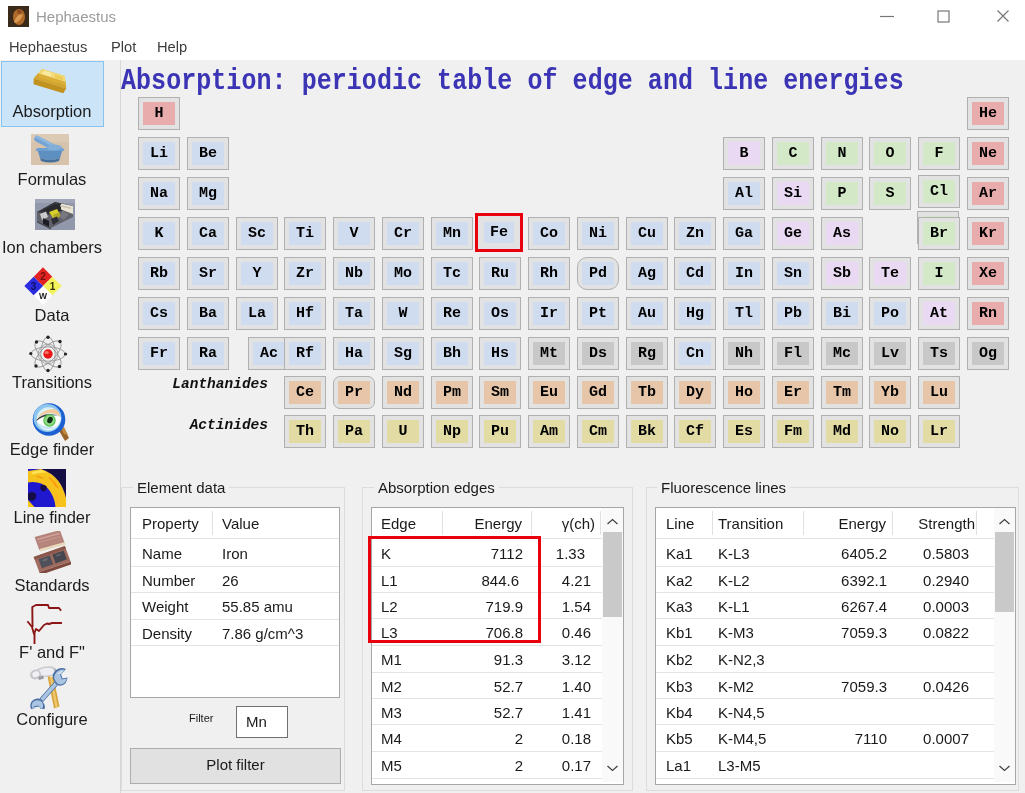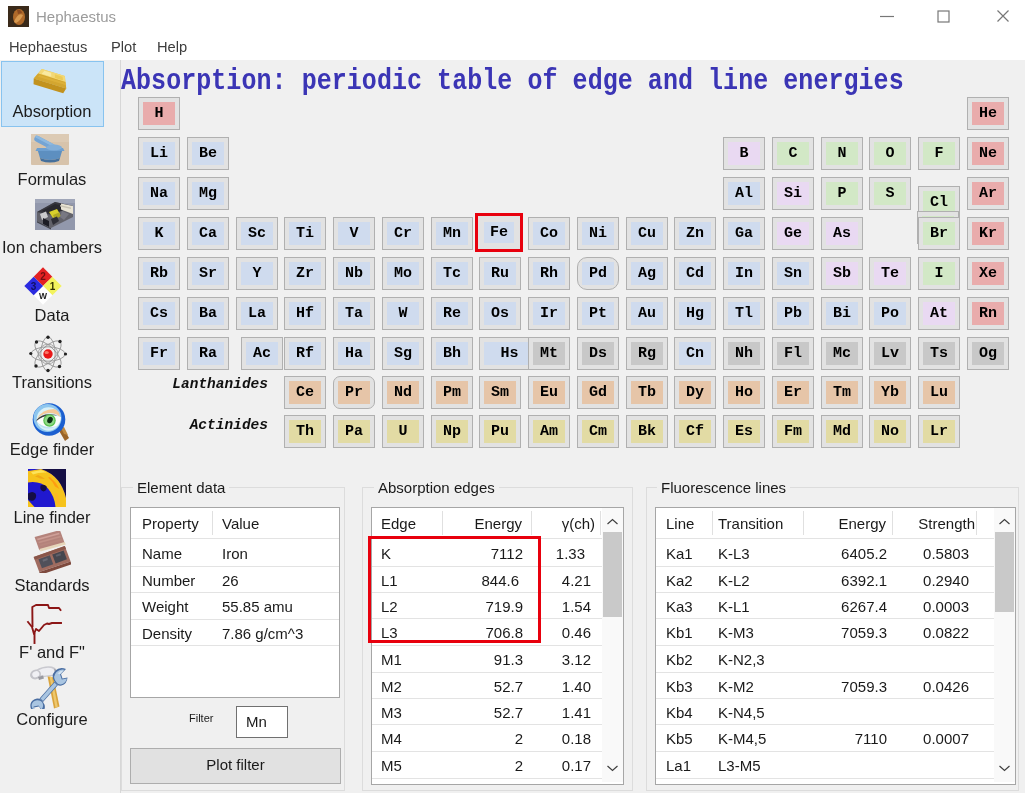--- a/index.html
+++ b/index.html
@@ -251,21 +251,21 @@
   </div>
 <div class="el" style="left:772px;top:177px;">
     <div class="in c-lav">Si</div>
   </div>
 <div class="el" style="left:821px;top:177px;">
     <div class="in c-green">P</div>
   </div>
 <div class="el" style="left:869px;top:177px;">
     <div class="in c-green">S</div>
   </div>
-<div class="el" style="left:918px;top:186px;">
+<div class="el" style="left:918px;top:175px;">
     <div class="in c-green">Cl</div>
   </div>
 <div class="el" style="left:967px;top:177px;">
     <div class="in c-pink">Ar</div>
   </div>
 <div class="el" style="left:138px;top:217px;">
     <div class="in c-blue">K</div>
   </div>
 <div class="el" style="left:187px;top:217px;">
     <div class="in c-blue">Ca</div>
@@ -425,36 +425,36 @@
   </div>
 <div class="el" style="left:967px;top:297px;">
     <div class="in c-pink">Rn</div>
   </div>
 <div class="el" style="left:138px;top:337px;">
     <div class="in c-blue">Fr</div>
   </div>
 <div class="el" style="left:187px;top:337px;">
     <div class="in c-blue">Ra</div>
   </div>
-<div class="el" style="left:241px;top:337px;">
+<div class="el" style="left:248px;top:337px;">
     <div class="in c-blue">Ac</div>
   </div>
 <div class="el" style="left:284px;top:337px;">
     <div class="in c-blue">Rf</div>
   </div>
 <div class="el" style="left:333px;top:337px;">
     <div class="in c-blue">Ha</div>
   </div>
 <div class="el" style="left:382px;top:337px;">
     <div class="in c-blue">Sg</div>
   </div>
 <div class="el" style="left:431px;top:337px;">
     <div class="in c-blue">Bh</div>
   </div>
-<div class="el" style="left:479px;top:337px;padding-left:19px;">
+<div class="el" style="left:479px;top:337px;">
     <div class="in c-blue">Hs</div>
   </div>
 <div class="el" style="left:528px;top:337px;">
     <div class="in c-gray">Mt</div>
   </div>
 <div class="el" style="left:577px;top:337px;">
     <div class="in c-gray">Ds</div>
   </div>
 <div class="el" style="left:626px;top:337px;">
     <div class="in c-gray">Rg</div>

